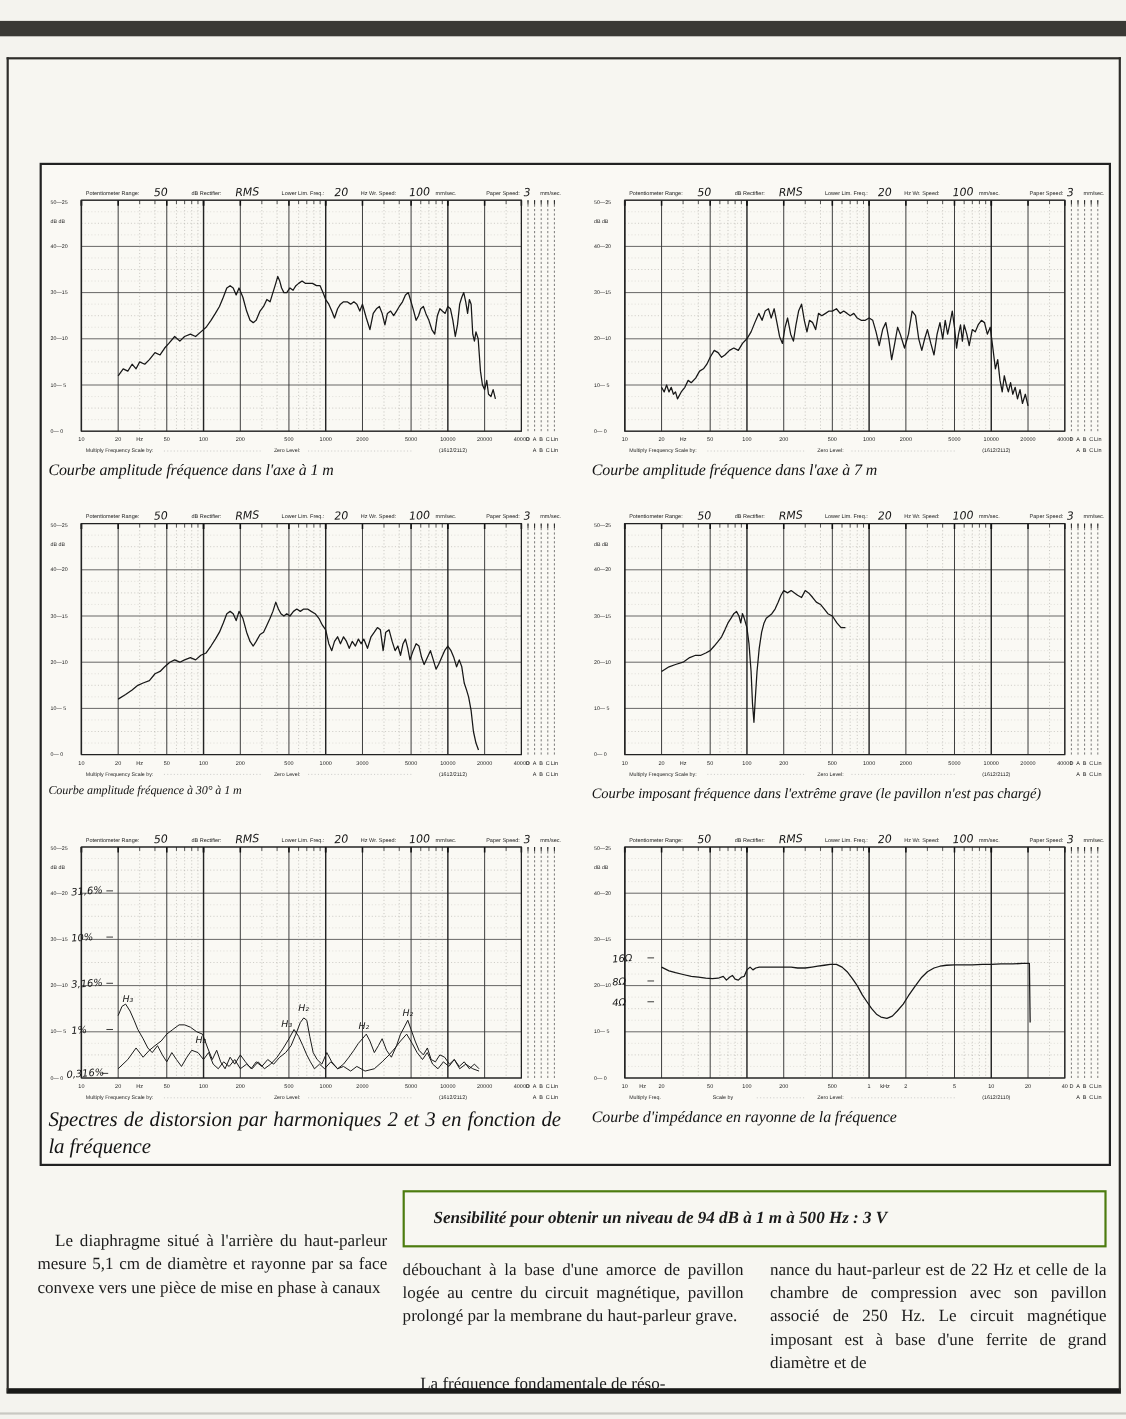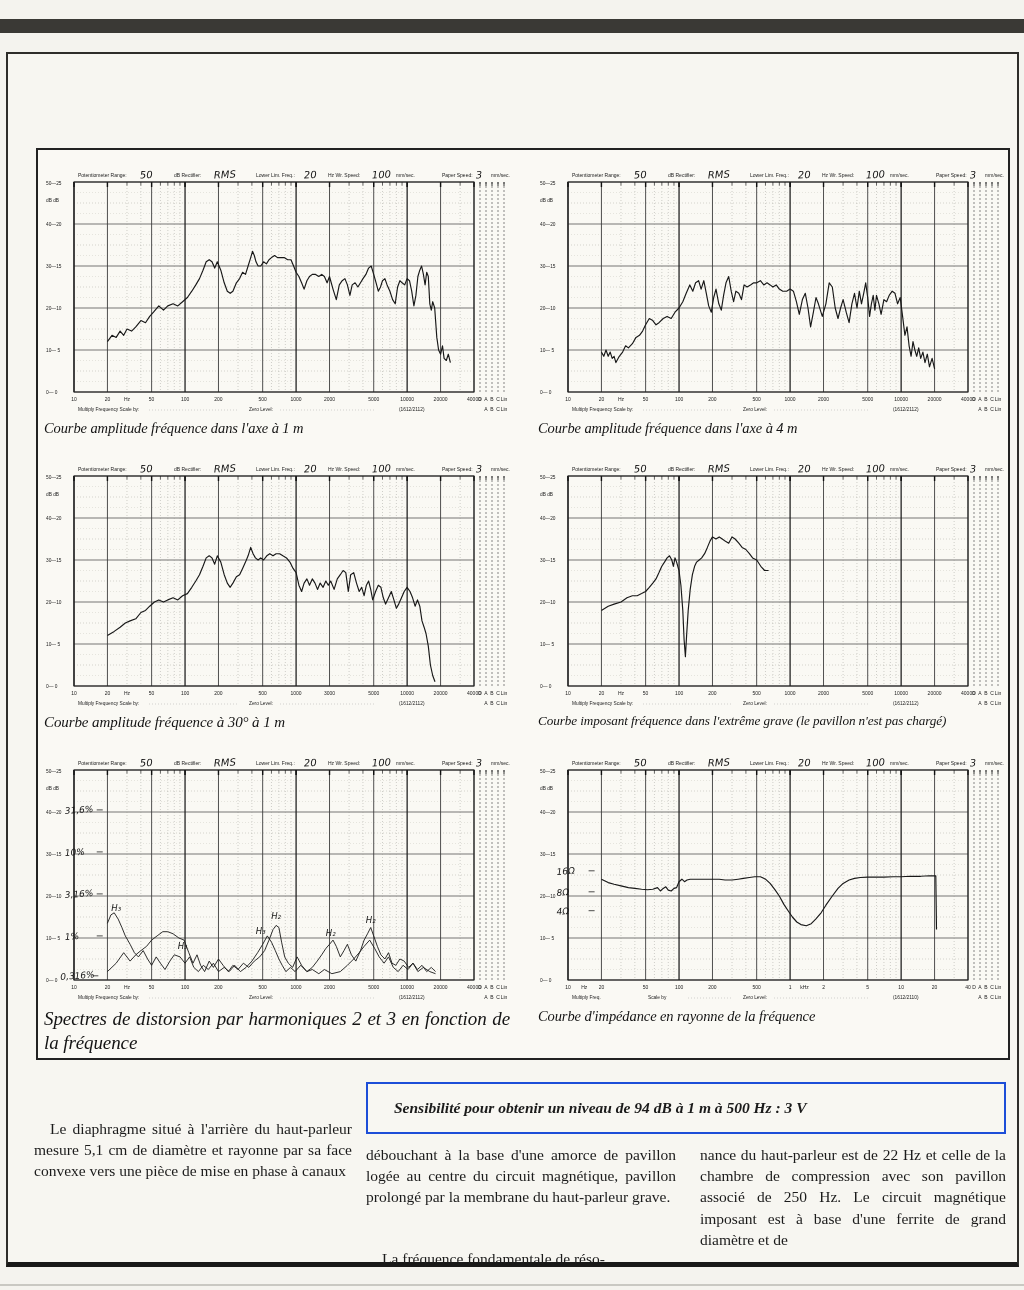--- a/index.html
+++ b/index.html
@@ -14,21 +14,21 @@
   .chart-block{position:absolute;width:466px;}
   .chart-block svg{display:block;}
   .caption{font-style:italic;font-weight:400;color:#141414;margin-top:3px;
            text-align:justify;line-height:1.25;letter-spacing:-0.1px;}
   svg text{font-family:"Liberation Sans",sans-serif;fill:#222;}
   svg text.hand{font-family:"DejaVu Sans",sans-serif;font-style:italic;fill:#161616;}
   .textcols p{margin:0;text-align:justify;font-size:15.5px;line-height:1.37;}
   .textcols p.indent{text-indent:16px;margin-top:40px;}
   .col{position:absolute;}
   .sense-box{position:absolute;left:366px;top:1082px;width:636px;height:48px;
-             border:2px solid #1d4ed8;background:#f8f7f2;display:flex;align-items:center;}
+             border:2px solid #4d7c0f;background:#f8f7f2;display:flex;align-items:center;}
   .sense-box span{font-style:italic;font-weight:700;font-size:15.5px;padding-left:26px;}
   .bottom-edge{position:absolute;left:0;top:1284px;width:1024px;height:2px;background:#c9c8c2;}
 </style>
 </head>
 <body>
 
 <div class="page">
   <div class="top-bar"></div>
   <div class="frame"></div>
   <div class="charts-panel"></div>
@@ -318,21 +318,21 @@
           <text x="442" y="243" font-size="5" text-anchor="middle">A</text>
           <text x="448" y="243" font-size="5" text-anchor="middle">B</text>
           <text x="454" y="243" font-size="5" text-anchor="middle">C</text>
           <text x="460" y="243" font-size="5" text-anchor="middle">Lin</text>
           <text x="34" y="243" font-size="4.8">Multiply Frequency Scale by:</text>
           <line x1="105" y1="242" x2="195" y2="242" stroke="#aaa" stroke-width="0.5" stroke-dasharray="1,2"></line>
           <text x="205" y="243" font-size="4.8">Zero Level:</text>
           <line x1="236" y1="242" x2="330" y2="242" stroke="#aaa" stroke-width="0.5" stroke-dasharray="1,2"></line>
           <text x="355" y="243" font-size="4.8">(1612/2112)</text>
         </svg>
-        <div class="caption" style="font-size: 14.5px;">Courbe amplitude fréquence dans l'axe à 4 m</div>
+        <div class="caption" style="font-size: 14.5px;">Courbe amplitude fréquence dans l'axe à 7 m</div>
       </div>
       <div class="chart-block" style="left: 44px; top: 462px;">
         <svg width="466" height="248" viewBox="0 0 466 248">
           <rect x="0" y="0" width="466" height="248" fill="#faf9f4"></rect>
           <text x="34" y="9" font-size="5">Potentiometer Range:</text>
           <text x="130" y="9" font-size="5">dB Rectifier:</text>
           <text x="212" y="9" font-size="5">Lower Lim. Freq.:</text>
           <text x="284" y="9" font-size="5">Hz Wr. Speed:</text>
           <text x="352" y="9" font-size="5">mm/sec.</text>
           <text x="398" y="9" font-size="5">Paper Speed:</text>
@@ -465,21 +465,21 @@
           <text x="442" y="243" font-size="5" text-anchor="middle">A</text>
           <text x="448" y="243" font-size="5" text-anchor="middle">B</text>
           <text x="454" y="243" font-size="5" text-anchor="middle">C</text>
           <text x="460" y="243" font-size="5" text-anchor="middle">Lin</text>
           <text x="34" y="243" font-size="4.8">Multiply Frequency Scale by:</text>
           <line x1="105" y1="242" x2="195" y2="242" stroke="#aaa" stroke-width="0.5" stroke-dasharray="1,2"></line>
           <text x="205" y="243" font-size="4.8">Zero Level:</text>
           <line x1="236" y1="242" x2="330" y2="242" stroke="#aaa" stroke-width="0.5" stroke-dasharray="1,2"></line>
           <text x="355" y="243" font-size="4.8">(1612/2112)</text>
         </svg>
-        <div class="caption" style="font-size: 15px;">Courbe amplitude fréquence à 30° à 1 m</div>
+        <div class="caption" style="font-size: 11px;">Courbe amplitude fréquence à 30° à 1 m</div>
       </div>
       <div class="chart-block" style="left: 538px; top: 462px;">
         <svg width="466" height="248" viewBox="0 0 466 248">
           <rect x="0" y="0" width="466" height="248" fill="#faf9f4"></rect>
           <text x="34" y="9" font-size="5">Potentiometer Range:</text>
           <text x="130" y="9" font-size="5">dB Rectifier:</text>
           <text x="212" y="9" font-size="5">Lower Lim. Freq.:</text>
           <text x="284" y="9" font-size="5">Hz Wr. Speed:</text>
           <text x="352" y="9" font-size="5">mm/sec.</text>
           <text x="398" y="9" font-size="5">Paper Speed:</text>

